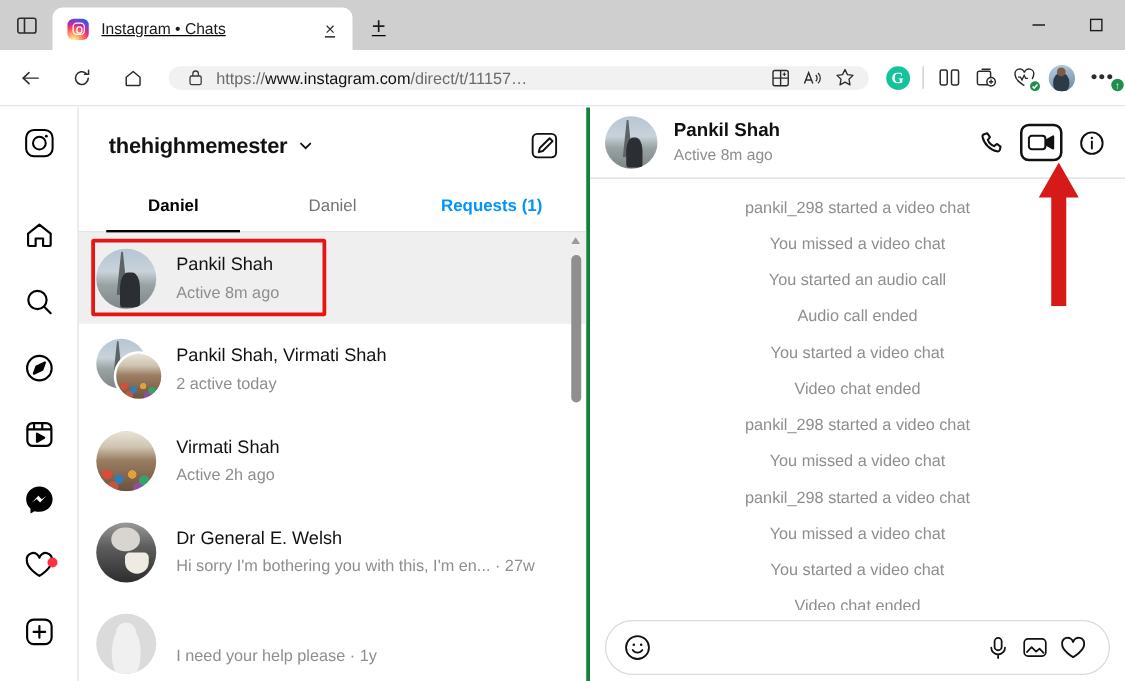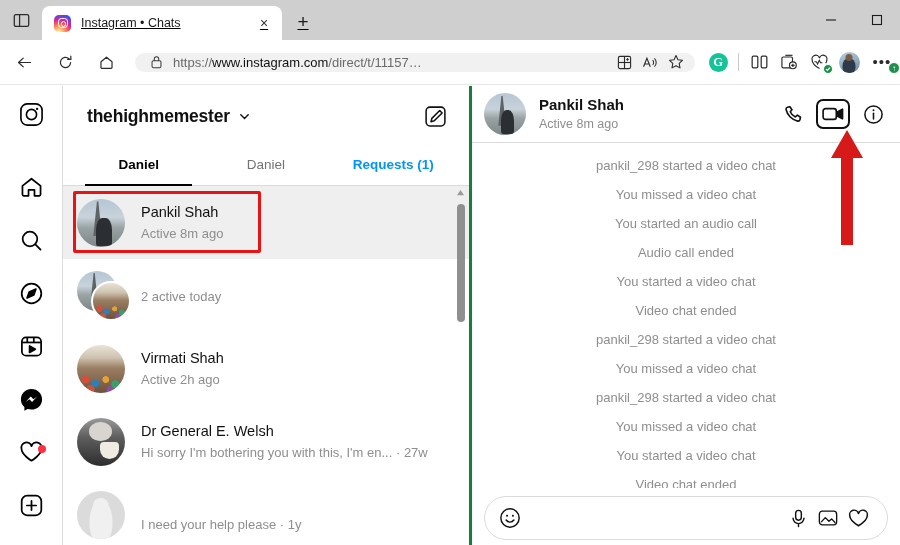--- a/index.html
+++ b/index.html
@@ -496,20 +496,21 @@
             <span class="rsub" style="display:block">Active 8m ago</span>
           </span>
         </div>
 
         <div class="row">
           <span class="av-group">
             <span class="a1 av paris" style="position:absolute;left:0;top:0;width:40px;height:40px;"></span>
             <span class="a2 av crowd" style="position:absolute;left:14px;top:10px;width:40px;height:40px;"></span>
           </span>
           <span class="rowtext" style="margin-left:6px">
+            <span class="rname">Pankil Shah, Virmati Shah</span>
             <span class="rsub" style="display:block">2 active today</span>
           </span>
         </div>
 
         <div class="row">
           <span class="av crowd"></span>
           <span class="rowtext">
             <span class="rname">Virmati Shah</span>
             <span class="rsub" style="display:block">Active 2h ago</span>
           </span>

